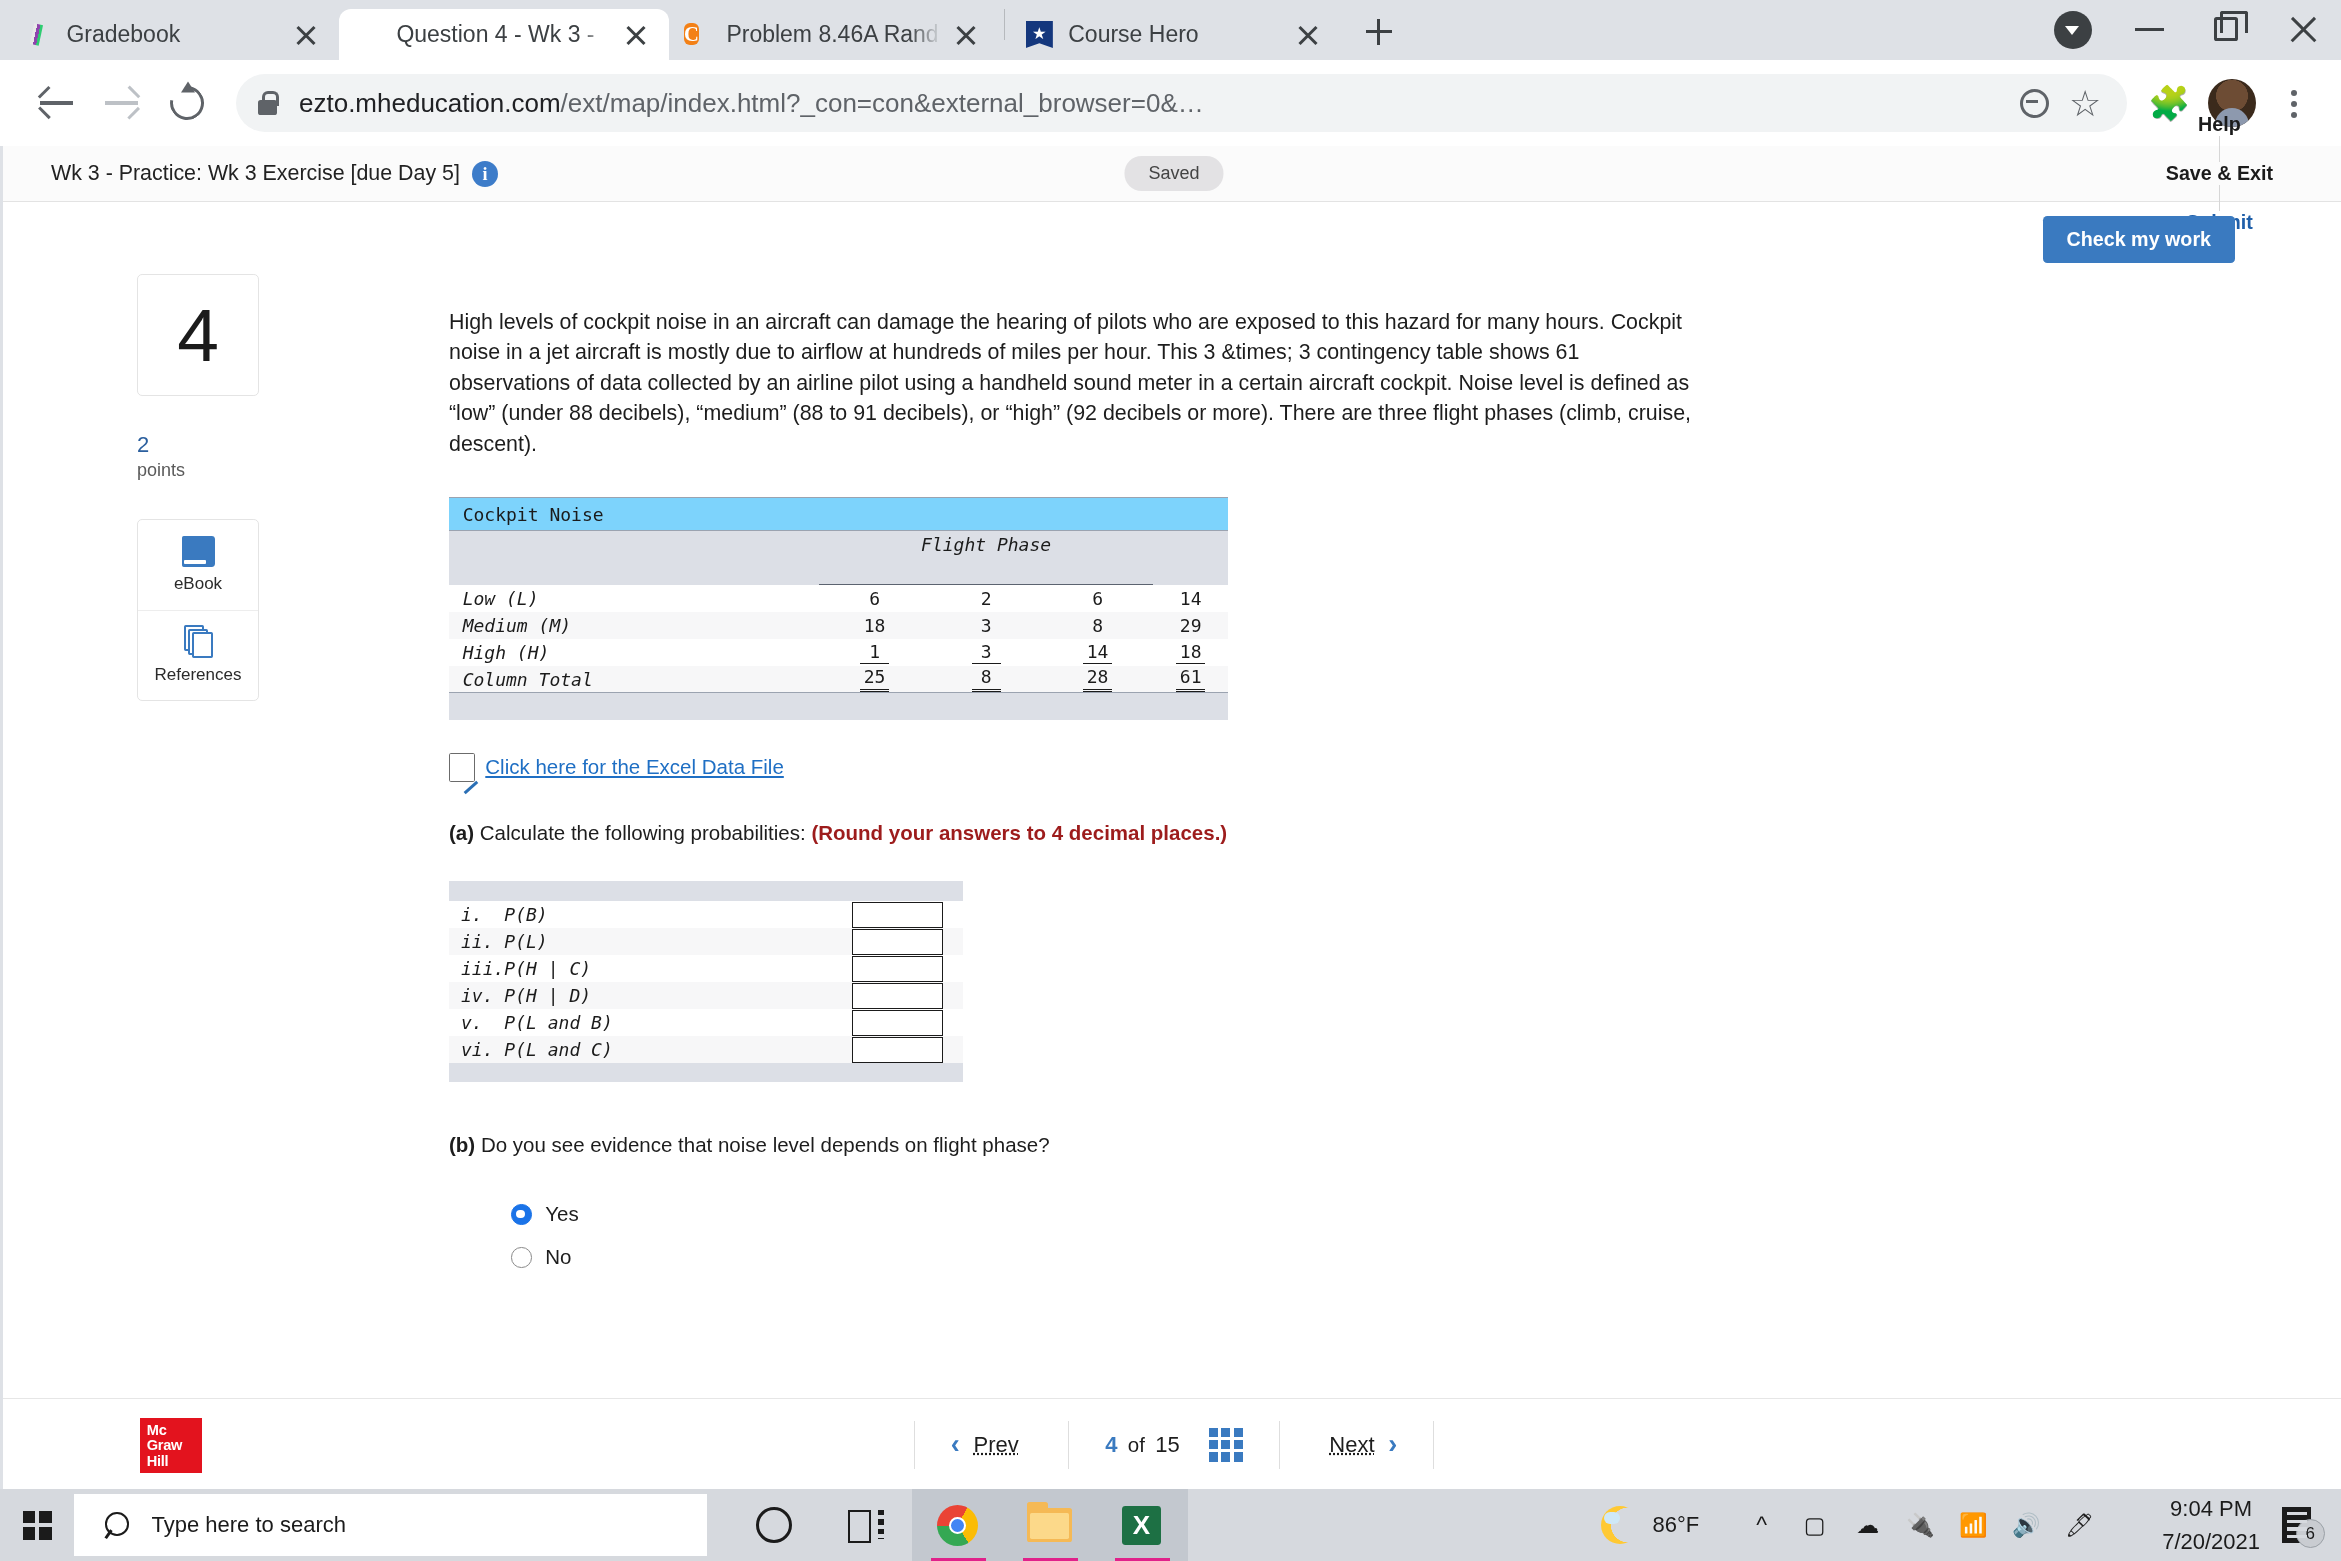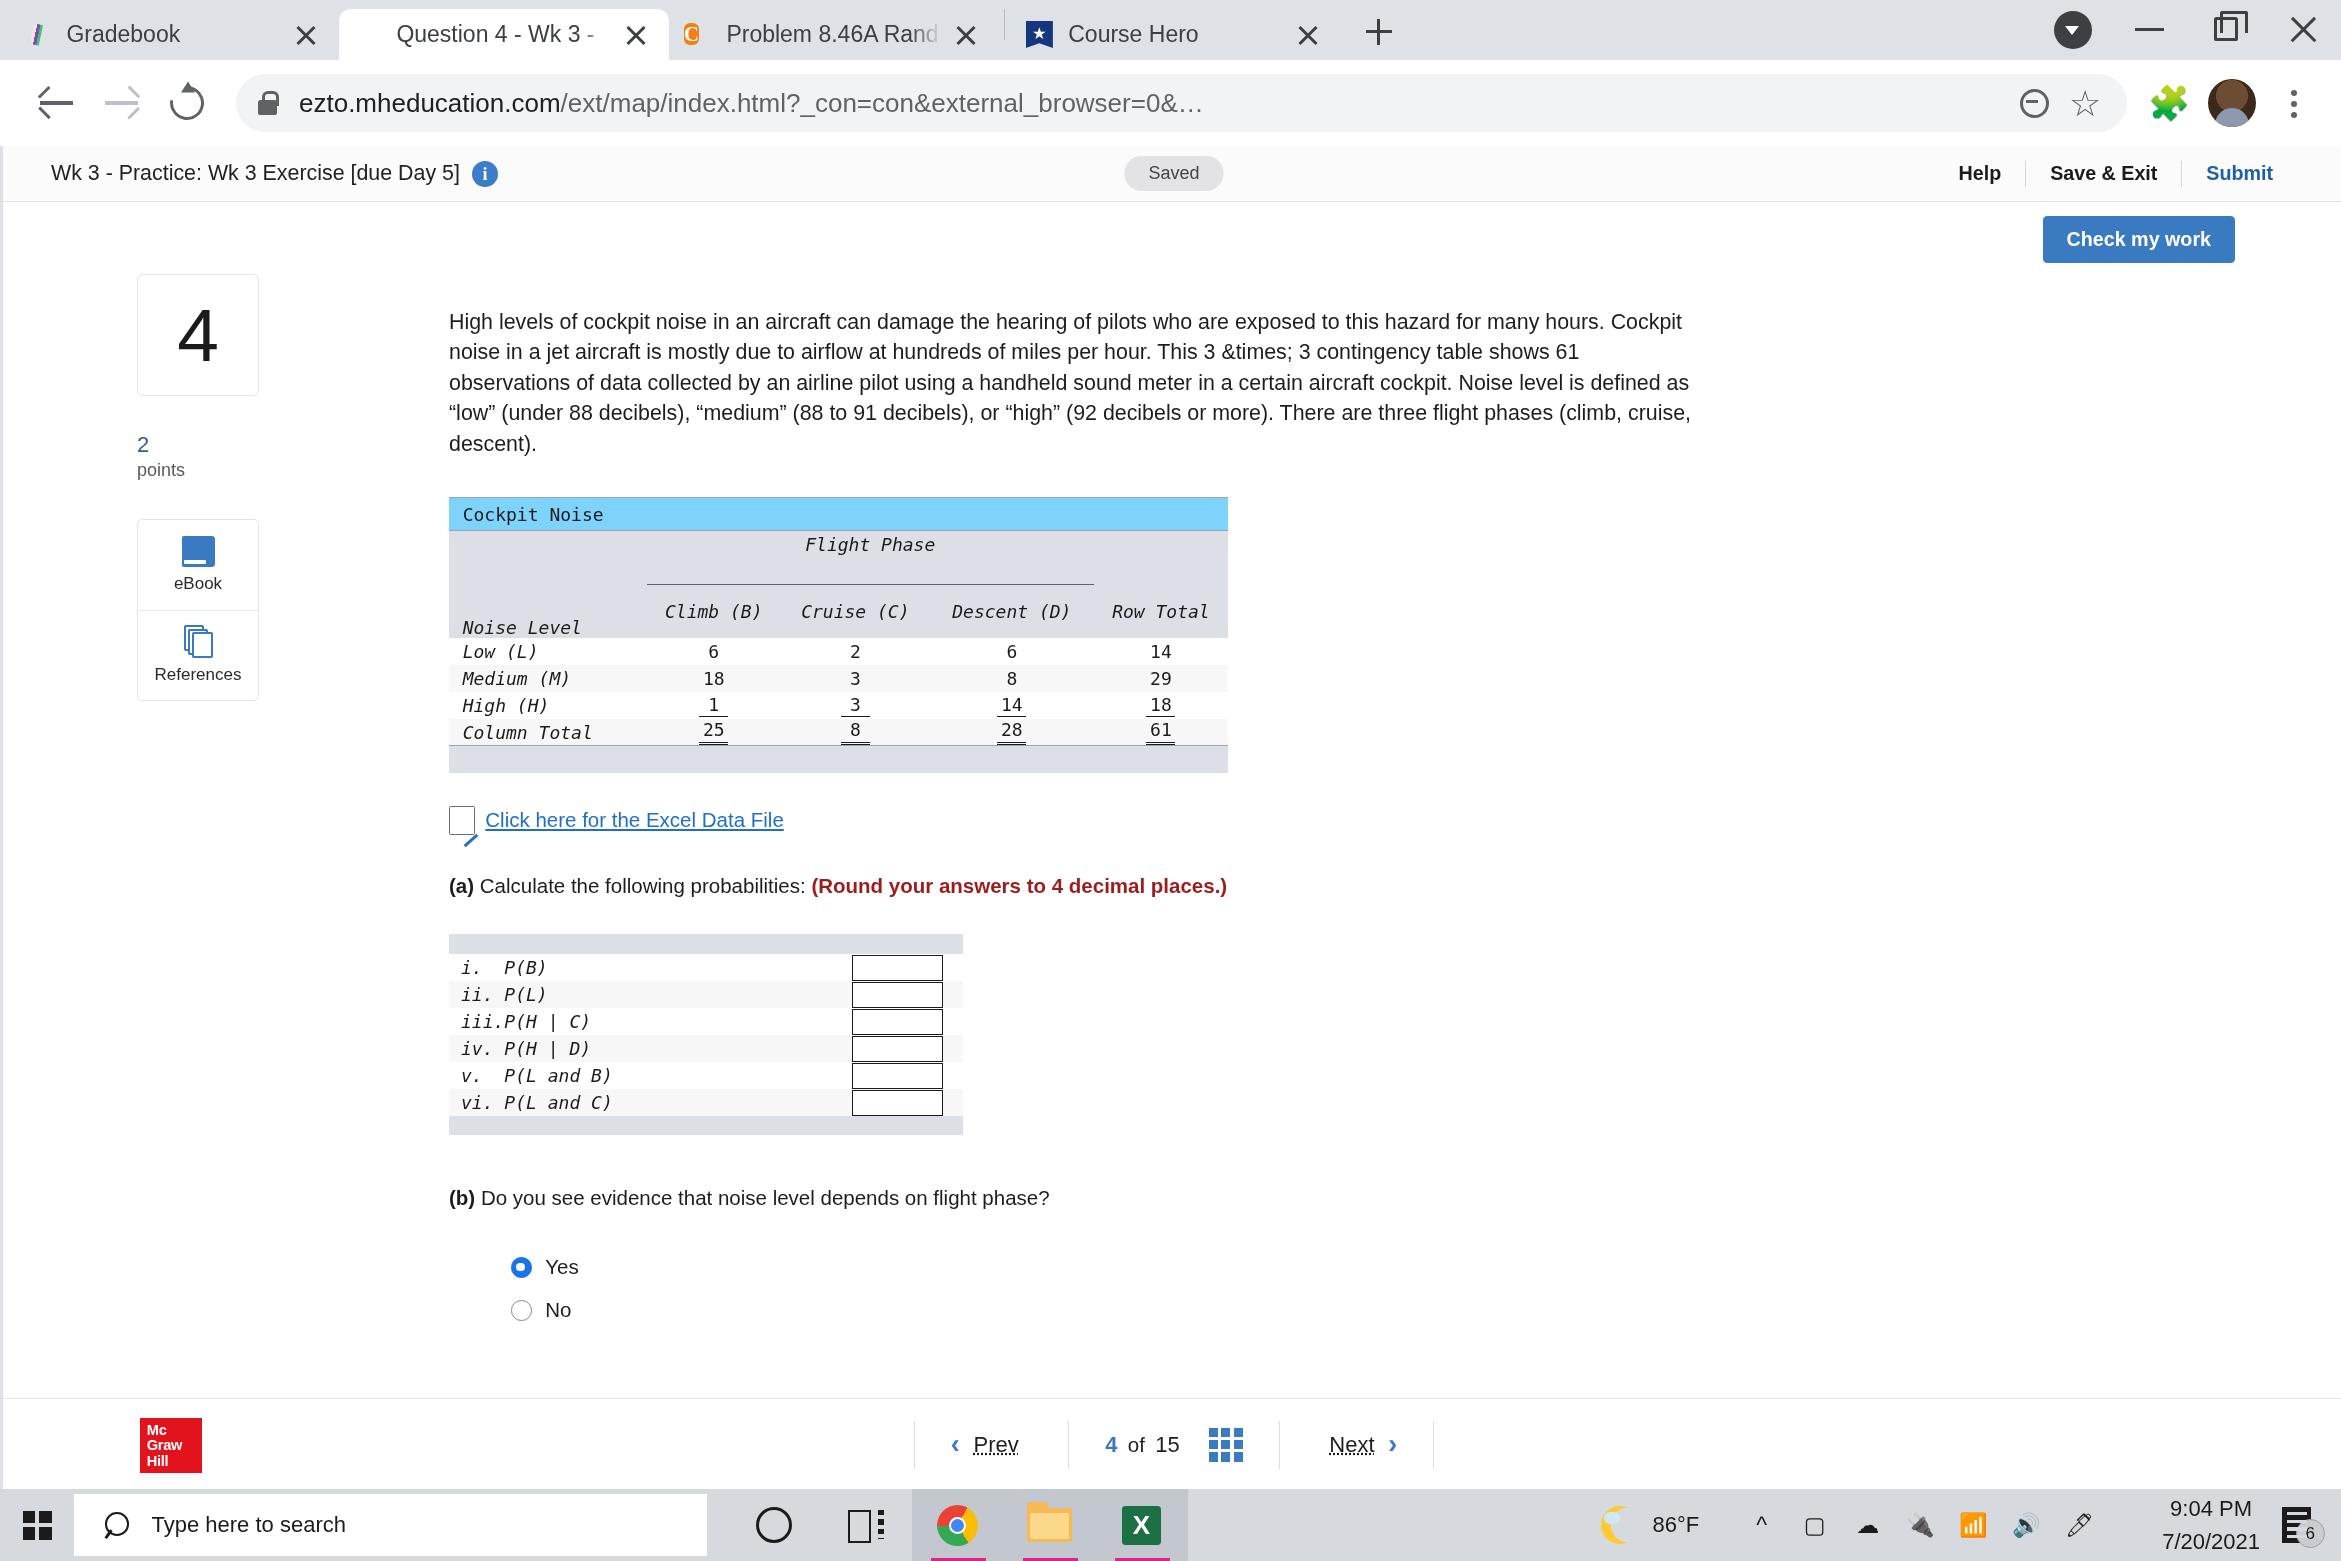--- a/index.html
+++ b/index.html
@@ -120,21 +120,21 @@
   .ezto-title { font-size: 21.4px; color: #222; white-space: nowrap; }
   .info-i {
     width: 26px; height: 26px; border-radius: 50%; background: #3d7cc9; color: #fff;
     font-size: 18px; font-weight: bold; text-align: center; line-height: 26px;
     font-family: "Liberation Serif", serif; margin-left: 12px; flex: 0 0 26px;
   }
   .saved-pill {
     position: absolute; left: 50%; transform: translateX(-50%);
     background: #e3e2e4; border-radius: 17px; padding: 6.8px 24px; font-size: 18px; color: #444;
   }
-  .hdr-right { margin-left: auto; display: flex; align-items: center; gap: 0; }
+  .hdr-right { margin-left: auto; display: flex; align-items: center; gap: 0; flex-direction: column; }
   .hdr-right a { font-size: 19.7px; font-weight: bold; color: #1b1b1b; text-decoration: none; padding: 0 24px; }
   .hdr-right a.submit { color: #1f5fa9; }
   .hdr-sep { width: 0.9px; height: 26px; background: #d6d6d6; }
 
   .checkwork-row { height: 72px; position: relative; }
   .checkwork {
     position: absolute; right: 110px; top: 13.7px;
     background: #3a7ac0; color: #fff; border: none; border-radius: 4.3px;
     font-size: 19.7px; font-weight: bold; padding: 12px 24px; cursor: pointer;
     font-family: "Liberation Sans", sans-serif;
@@ -426,27 +426,20 @@
                 </tr>
             <tr class="ct-head">
               <td></td>
               <td class="ct-fpspan" colspan="3">Flight Phase</td>
               <td></td>
             </tr>
             <tr class="ct-head">
               <td></td>
               <td class="ct-fprule" colspan="3"></td>
               <td></td>
-            </tr>
-            <tr class="ct-head">
-              <td class="lbl">Noise Level</td>
-              <td>Climb (B)</td>
-              <td>Cruise (C)</td>
-              <td>Descent (D)</td>
-              <td>Row Total</td>
             </tr>
             </tbody>
               <tbody>
               <tr>
                 <td class="rl">Low (L)</td>
                 <td>6</td>
                 <td>2</td>
                 <td>6</td>
                 <td>14</td>
               </tr>

